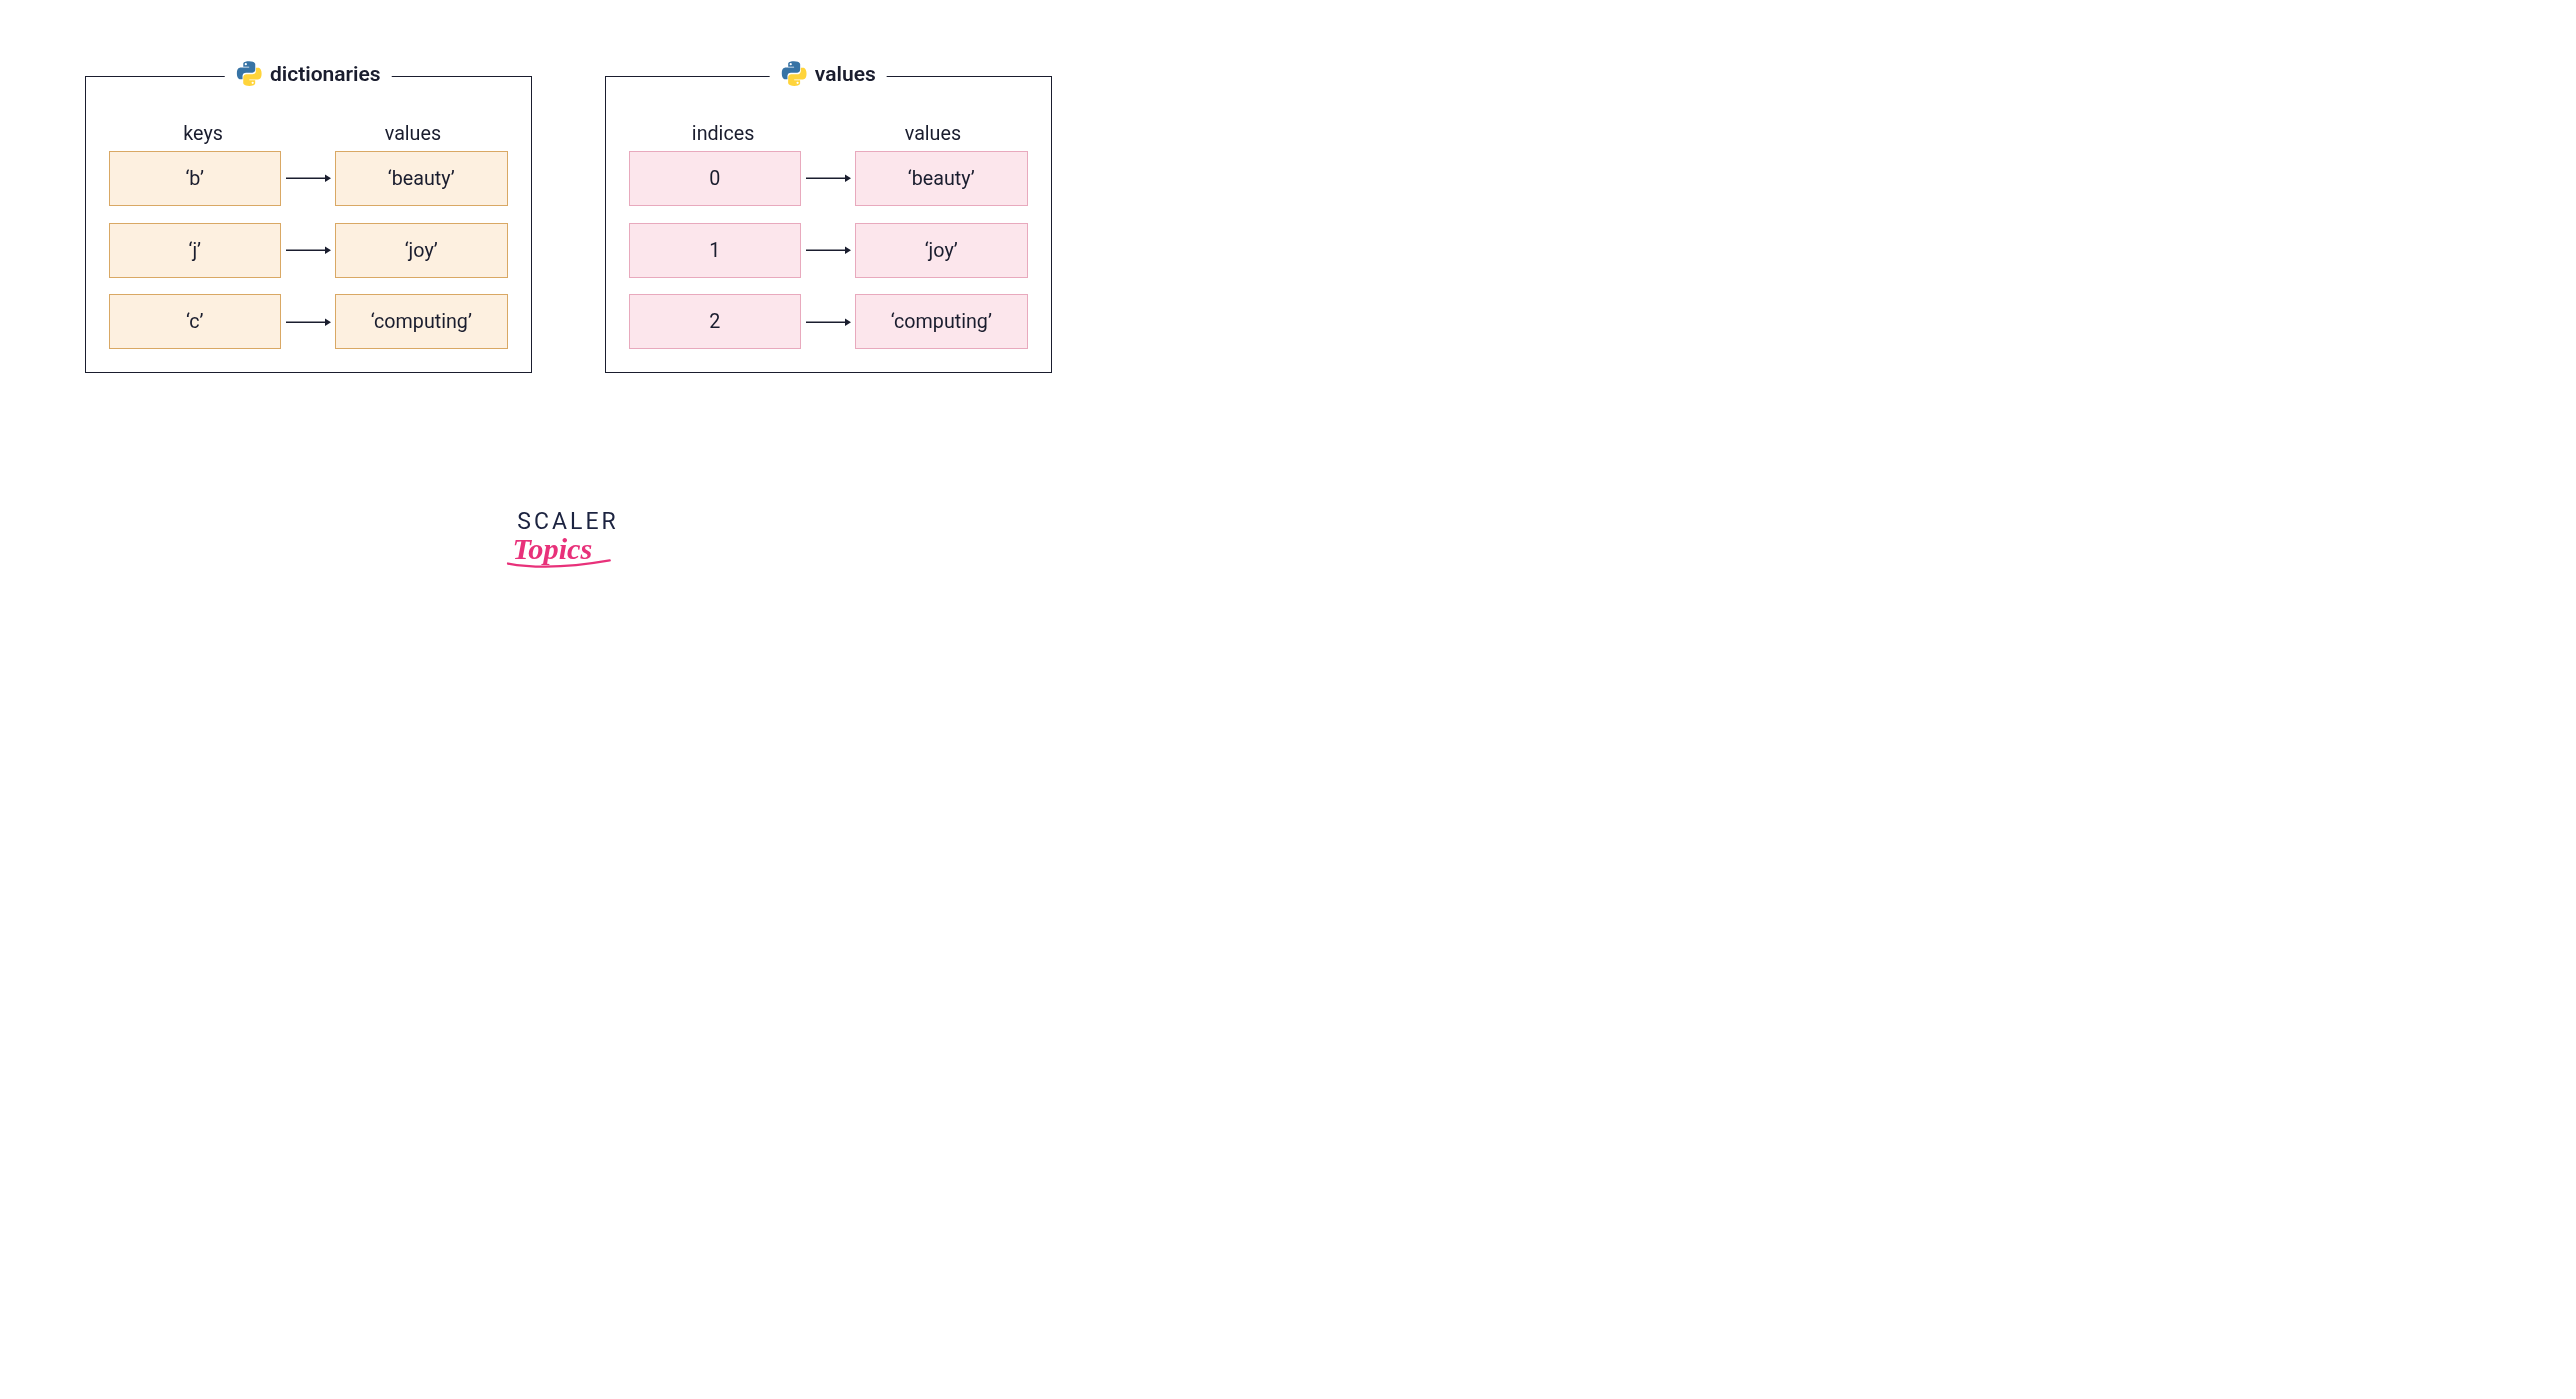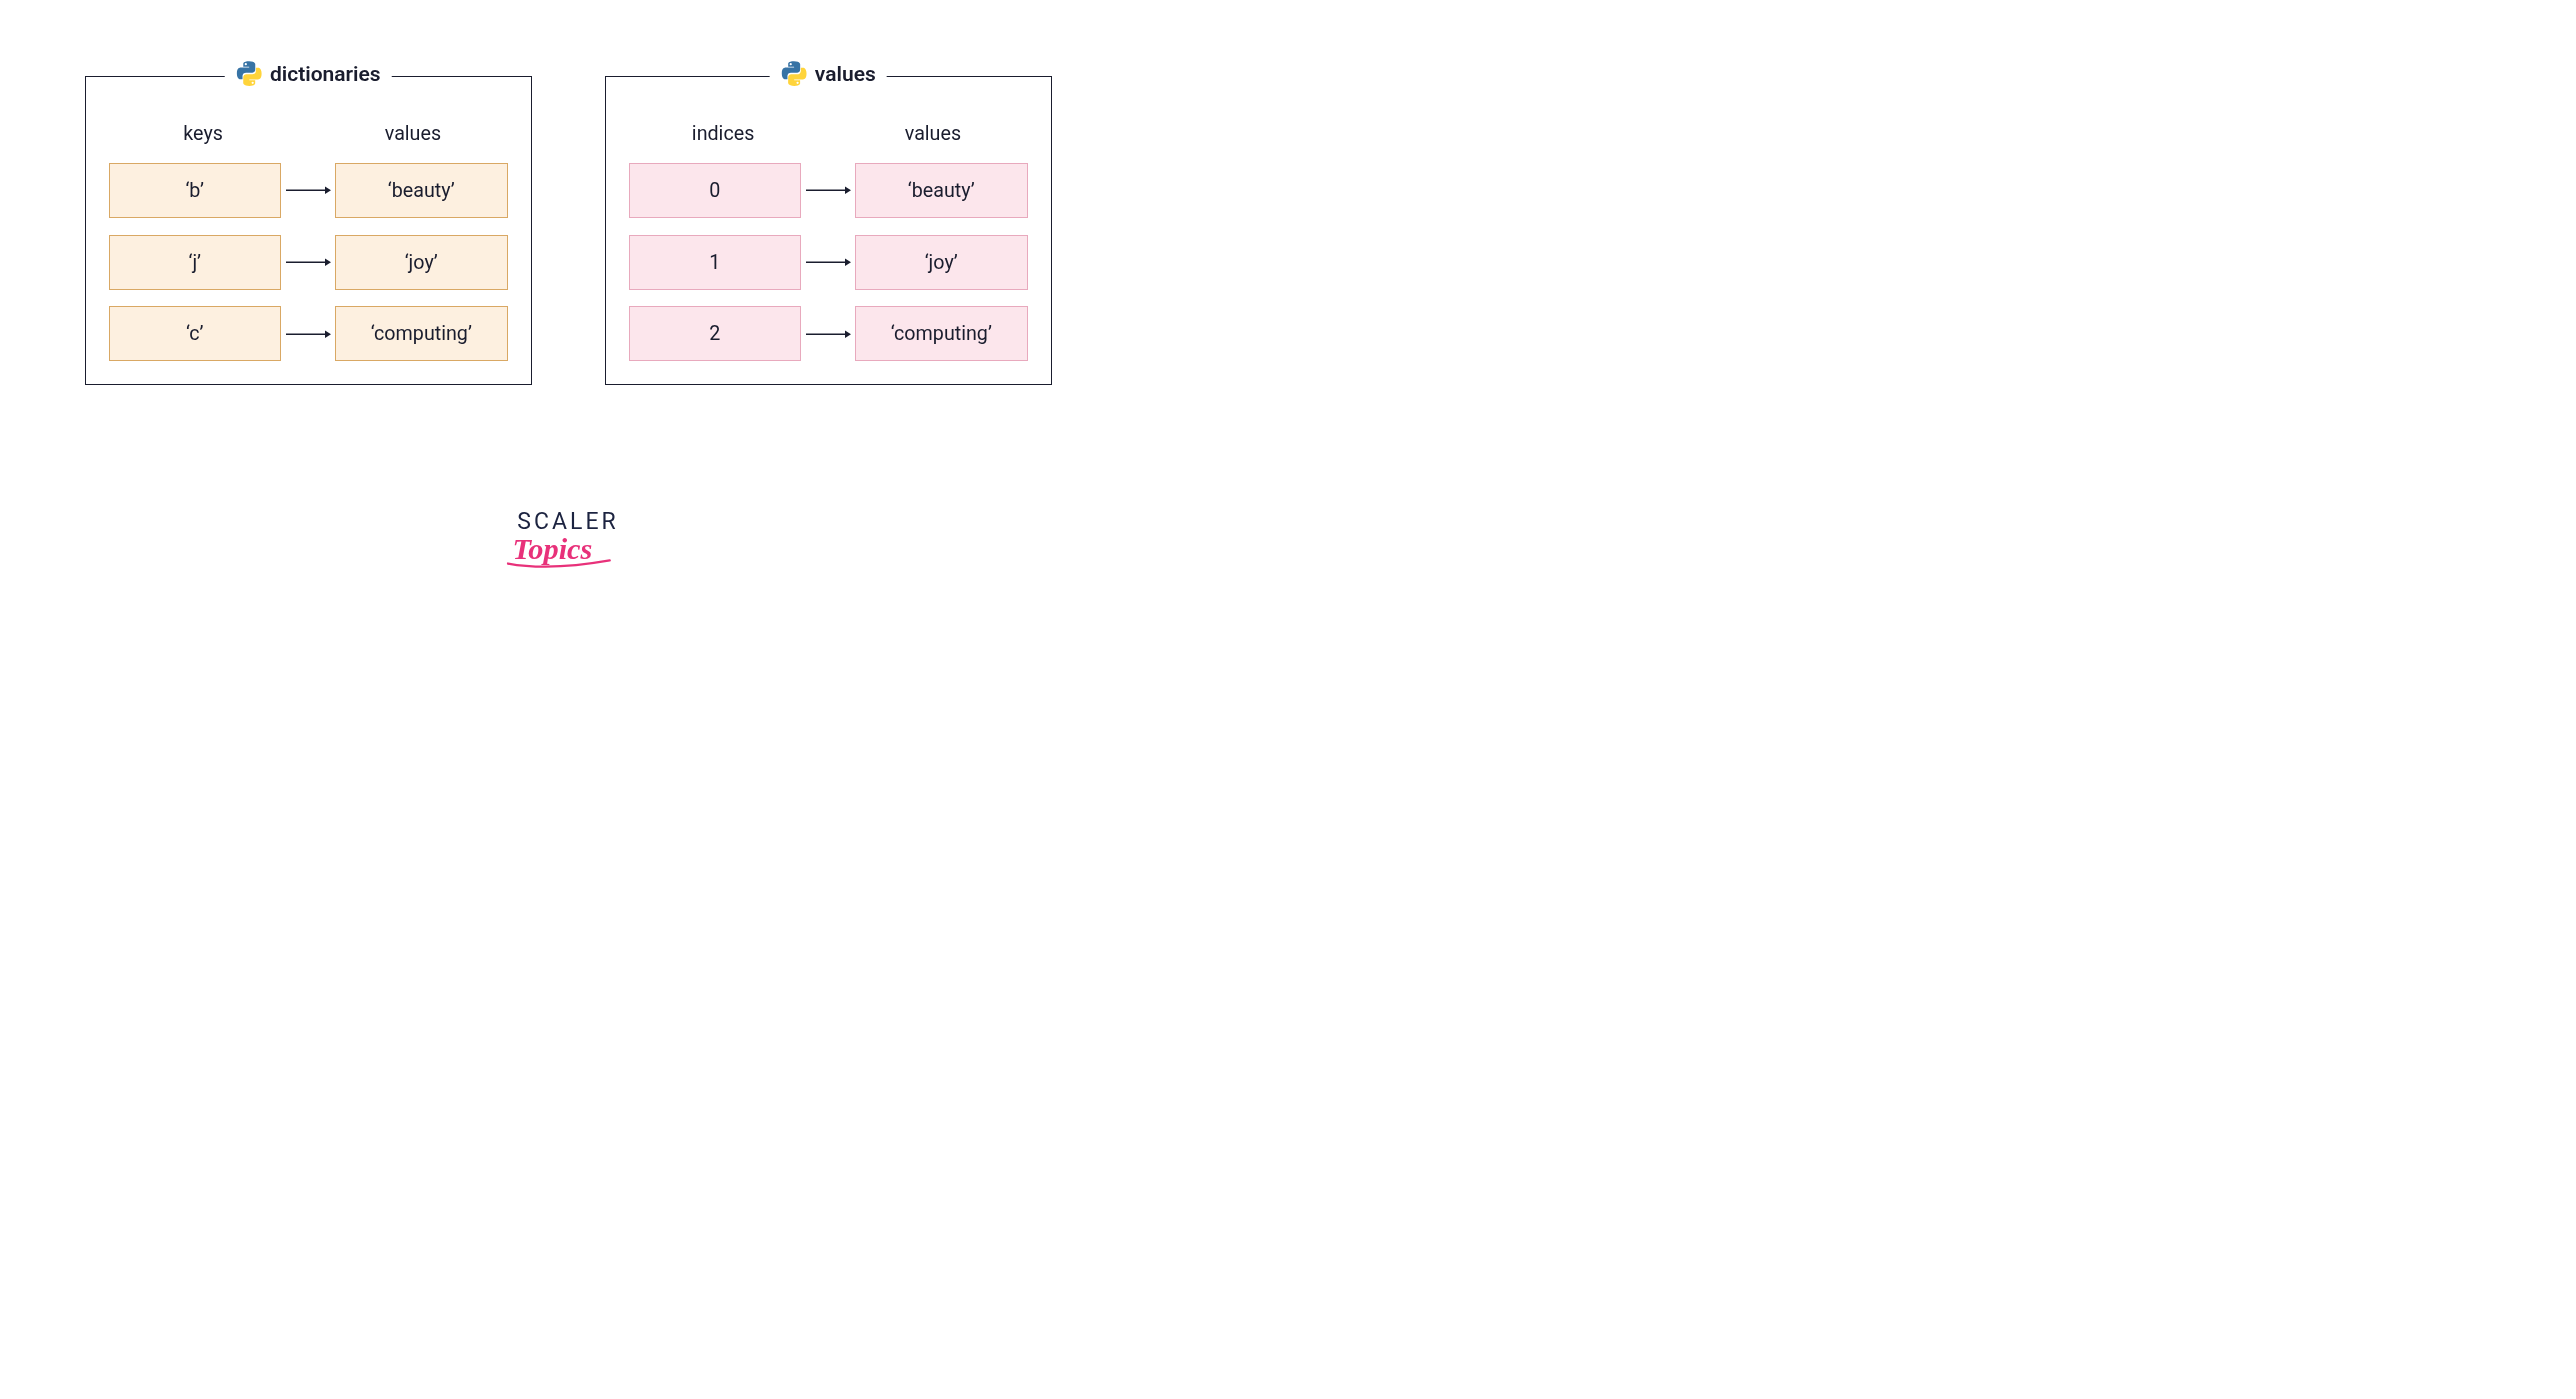--- a/index.html
+++ b/index.html
@@ -41,21 +41,21 @@
   }
   .python-logo {
     width: 27px;
     height: 27px;
     display: block;
   }
   .col-headers {
     display: flex;
     justify-content: space-between;
     padding: 0 7.6px;
-    margin-bottom: 18px;
+    margin-bottom: 6px;
   }
   .col-header {
     width: 174px;
     text-align: center;
     font-size: 19.7px;
     color: #1a1d2e;
   }
   .row {
     display: flex;
     align-items: center;

